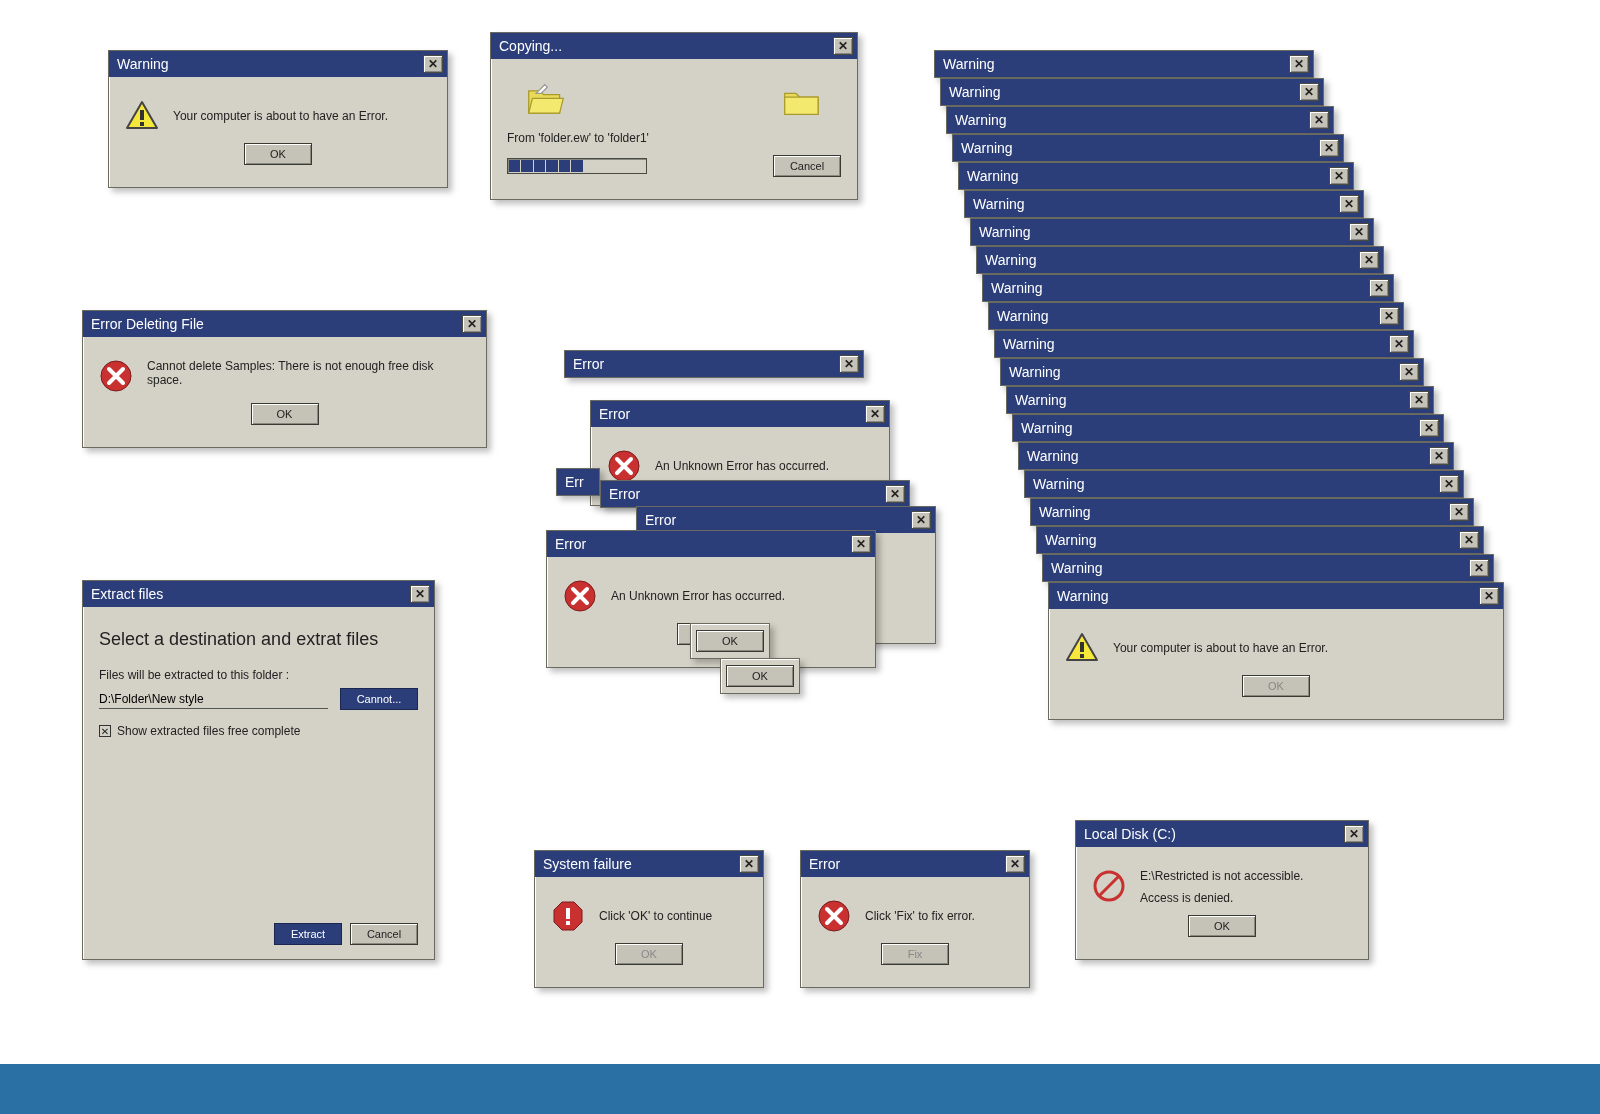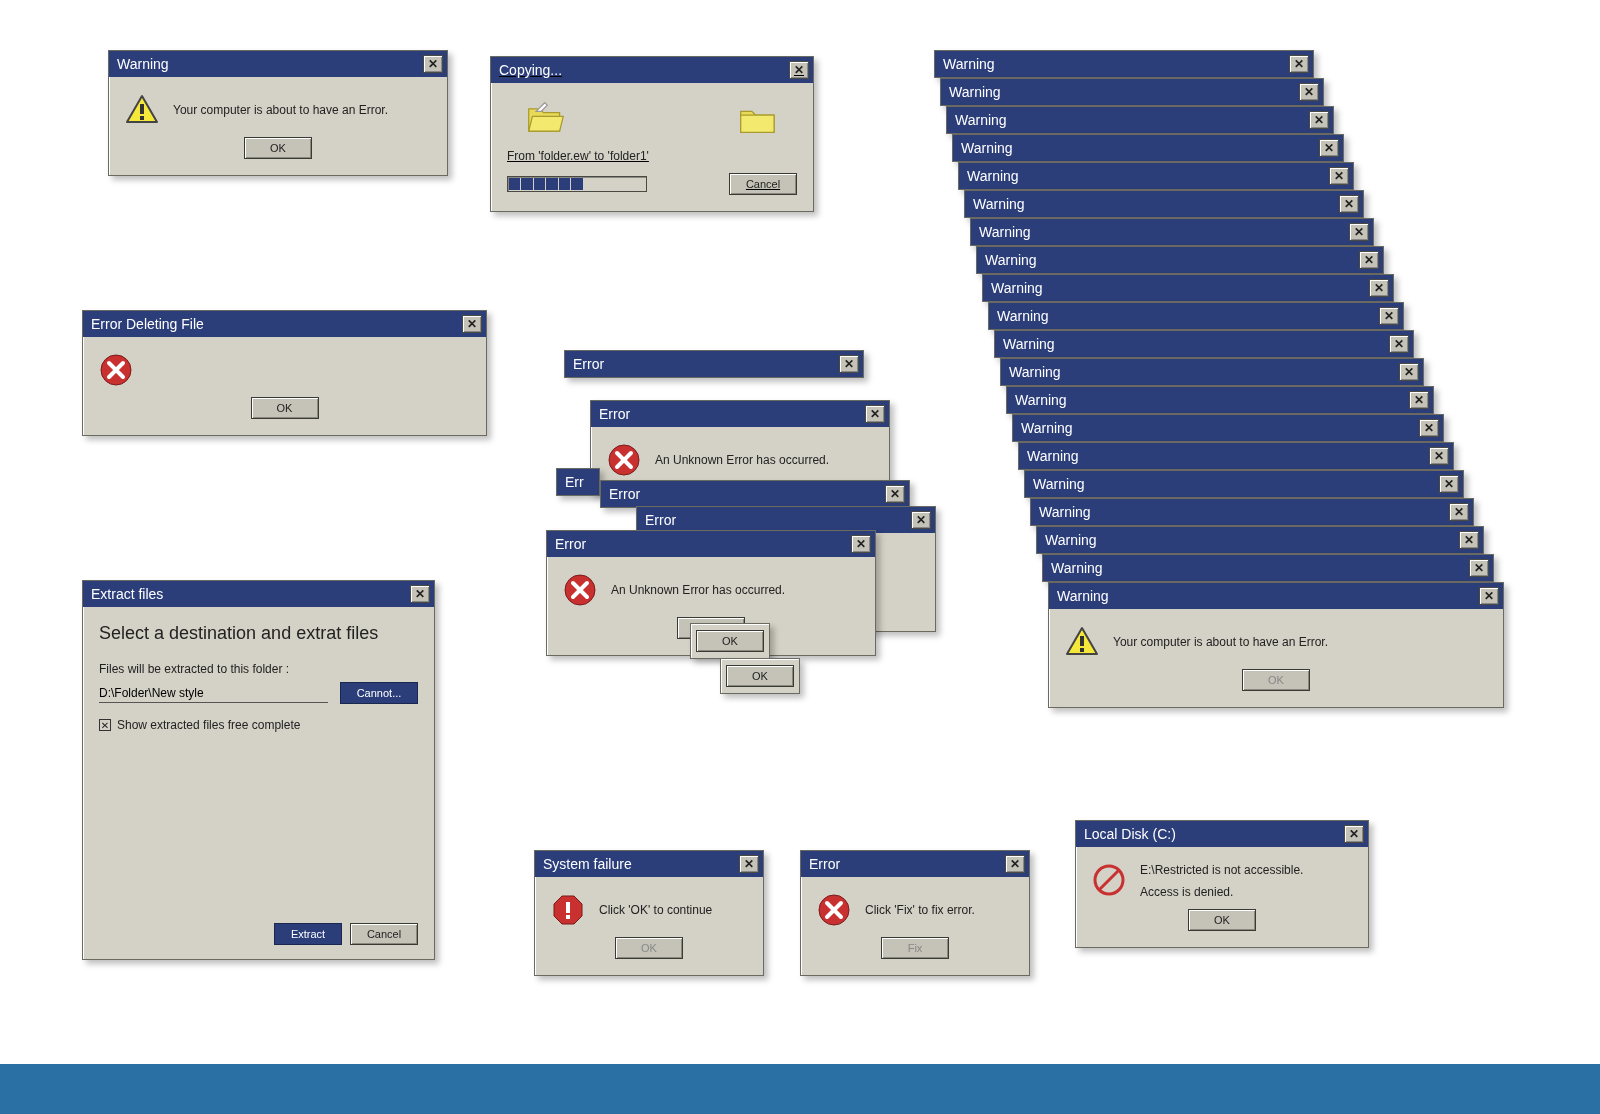--- a/index.html
+++ b/index.html
@@ -41,21 +41,21 @@
     background: #c5c2b7;
     border: 1px solid #4a4a44;
     display: flex; align-items: center; justify-content: center;
     box-shadow: 1px 1px 0 #fff inset, -1px -1px 0 #888 inset;
     cursor: pointer;
     font-size: 12px; font-weight: bold;
     color: #222;
     font-family: sans-serif;
   }
   .body {
-    padding: 16px 16px;
+    padding: 22px 16px;
     font-size: 12px;
     color: #222;
   }
   .row { display: flex; align-items: center; gap: 14px; }
   .btn {
     display: inline-block;
     min-width: 68px;
     height: 22px;
     line-height: 20px;
     text-align: center;
@@ -141,21 +141,21 @@
           </svg>
         </div>
       <span>Your computer is about to have an Error.</span>
     </div>
     <div class="btnrow">
       <div class="btn">OK</div>
     </div>
   </div>
 </div>
 
-<div class="win" style="left:490px; top:56px; width:324px;text-decoration:underline;">
+<div class="win" style="left:490px; top:32px; width:368px;">
   <div class="titlebar">
     <span>Copying...</span>
     <div class="closebtn">✕</div>
   </div>
   <div class="body">
     <div class="row" style="justify-content:space-between; padding:0 18px 8px 18px;">
       <div class="ico" style="width:42px;height:42px">
           <svg viewBox="0 0 34 34">
             <use href="#folder-open"></use>
           </svg>
@@ -192,20 +192,21 @@
     <div class="closebtn">✕</div>
   </div>
   <div class="body">
     <div class="row" style="align-items:flex-start;">
       <div class="ico">
           <svg viewBox="0 0 34 34">
             <use href="#err-circle"></use>
           </svg>
         </div>
       <div>
+        <div style="margin-bottom:6px;">Cannot delete Samples: There is not enough free disk space.</div>
       </div>
     </div>
     <div class="btnrow">
       <div class="btn">OK</div>
     </div>
   </div>
 </div>
 
 <div class="win" style="left:82px; top:580px; width:353px; height:380px;">
   <div class="titlebar">

